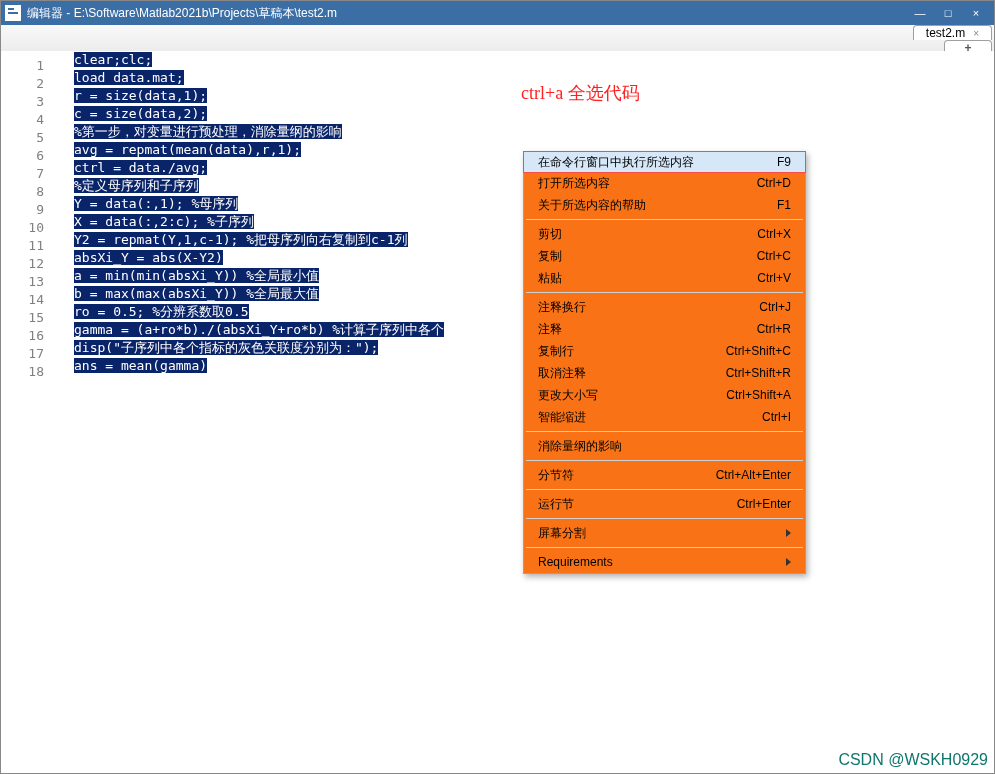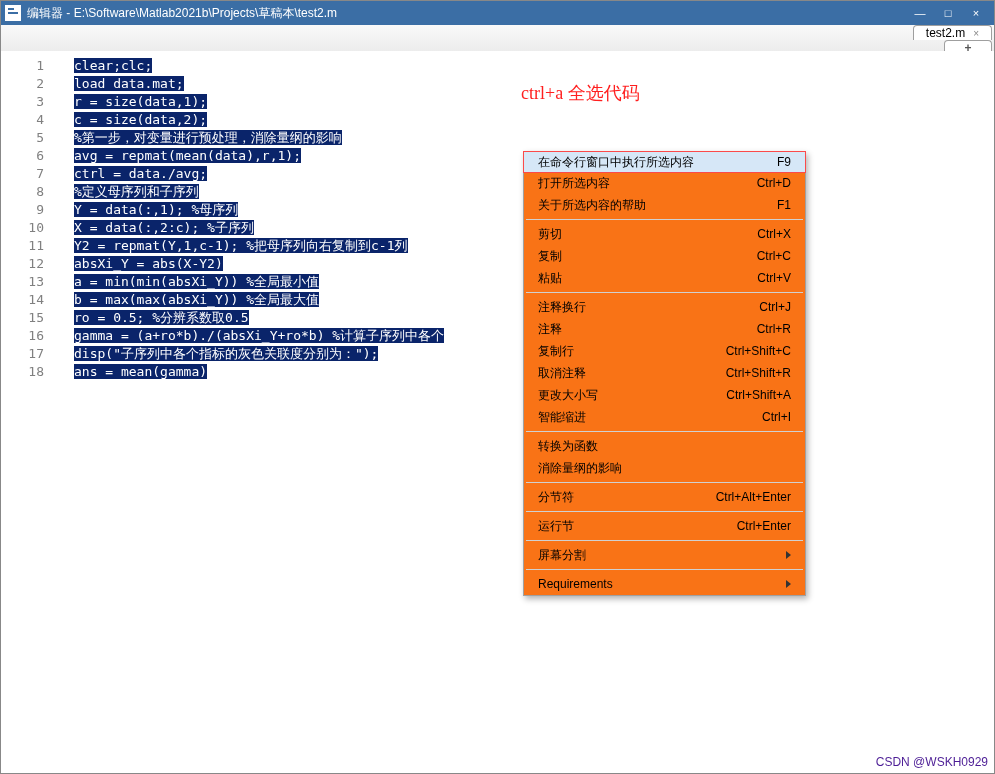--- a/index.html
+++ b/index.html
@@ -17,34 +17,34 @@
   .tabstrip{height:26px;background:linear-gradient(#f9f9f9,#ececec);border-bottom:1px solid #bcbcbc;display:flex;align-items:flex-end;padding-left:8px;flex-direction:column;}
   .tabstrip .handle{width:8px;height:20px;border-right:1px dotted #aaa;margin-right:4px;}
   .tab{height:22px;padding:0 12px;border:1px solid #9f9f9f;border-bottom:none;background:#fff;border-radius:4px 4px 0 0;display:flex;align-items:center;font-size:12px;position:relative;margin-right:2px;cursor:default;}
   .tab .close{margin-left:8px;color:#888;font-size:10px;cursor:pointer;}
   .tab.plus{width:22px;justify-content:center;font-weight:bold;color:#555;}
   
   .editor-body{position:absolute;top:50px;left:0;right:0;bottom:0;display:flex;background:#fff;}
   .gutter{width:55px;background:#fff;border-right:none;text-align:right;padding-top:6px;color:#808080;font-family:Consolas,monospace;font-size:13px;line-height:18px;}
   .gutter div{padding-right:12px;}
   .marker{width:18px;background:#fff;}
-  .code{flex:1;position:relative;padding-top:6px;font-family:Consolas,"Microsoft YaHei",monospace;font-size:13px;line-height:18px;}
+  .code{flex:1;position:relative;font-family:Consolas,"Microsoft YaHei",monospace;font-size:13px;line-height:18px;}
   .code .line{white-space:pre;height:18px;}
   .code .sel{background:#0a246a;color:#fff;display:inline;}
   
   .ann{position:absolute;color:#ff1f1f;font-size:18px;font-weight:500;left:520px;top:64px;font-family:"Microsoft YaHei";margin-top:16px;}
   
   .ctx{position:absolute;left:522px;top:150px;width:281px;background:#f97316;border:1px solid #a0a0a0;box-shadow:2px 3px 6px rgba(0,0,0,0.3);font-size:12px;}
   .ctx .row{display:flex;align-items:center;height:22px;padding:0 14px;justify-content:space-between;cursor:default;}
   .ctx .row .sc{color:#000;}
   .ctx .row.hl{background:#d6e7f7;border:1px solid #fb4a4a;box-sizing:border-box;height:22px;margin:-1px;}
   .ctx hr{border:none;border-top:1px solid #d0d0d0;margin:3px 2px;}
   .ctx .row.has-sub::after{content:"";width:0;height:0;border-top:4px solid transparent;border-bottom:4px solid transparent;border-left:5px solid #333;margin-left:8px;}
   
-  .wm{position:absolute;right:6px;bottom:4px;color:#4c1d95;font-size:12px;font-family:Arial;}
+  .wm{position:absolute;right:6px;bottom:4px;color:#0f766e;font-size:16px;font-family:Arial;}
 </style>
 </head>
 <body>
 
 <div class="window">
 
   <div class="titlebar">
     <div class="left">
       <span class="tb-icon"></span>
       <span class="title">
@@ -161,24 +161,20 @@
       <div class="row">
         <span>更改大小写</span>
         <span class="sc">Ctrl+Shift+A</span>
       </div>
       <div class="row">
         <span>智能缩进</span>
         <span class="sc">Ctrl+I</span>
       </div>
       <hr>
       <div class="row">
-        <span>转换为函数</span>
-        <span class="sc"></span>
-      </div>
-      <div class="row">
         <span>消除量纲的影响</span>
         <span class="sc"></span>
       </div>
       <hr>
       <div class="row">
         <span>分节符</span>
         <span class="sc">Ctrl+Alt+Enter</span>
       </div>
       <hr>
       <div class="row">

